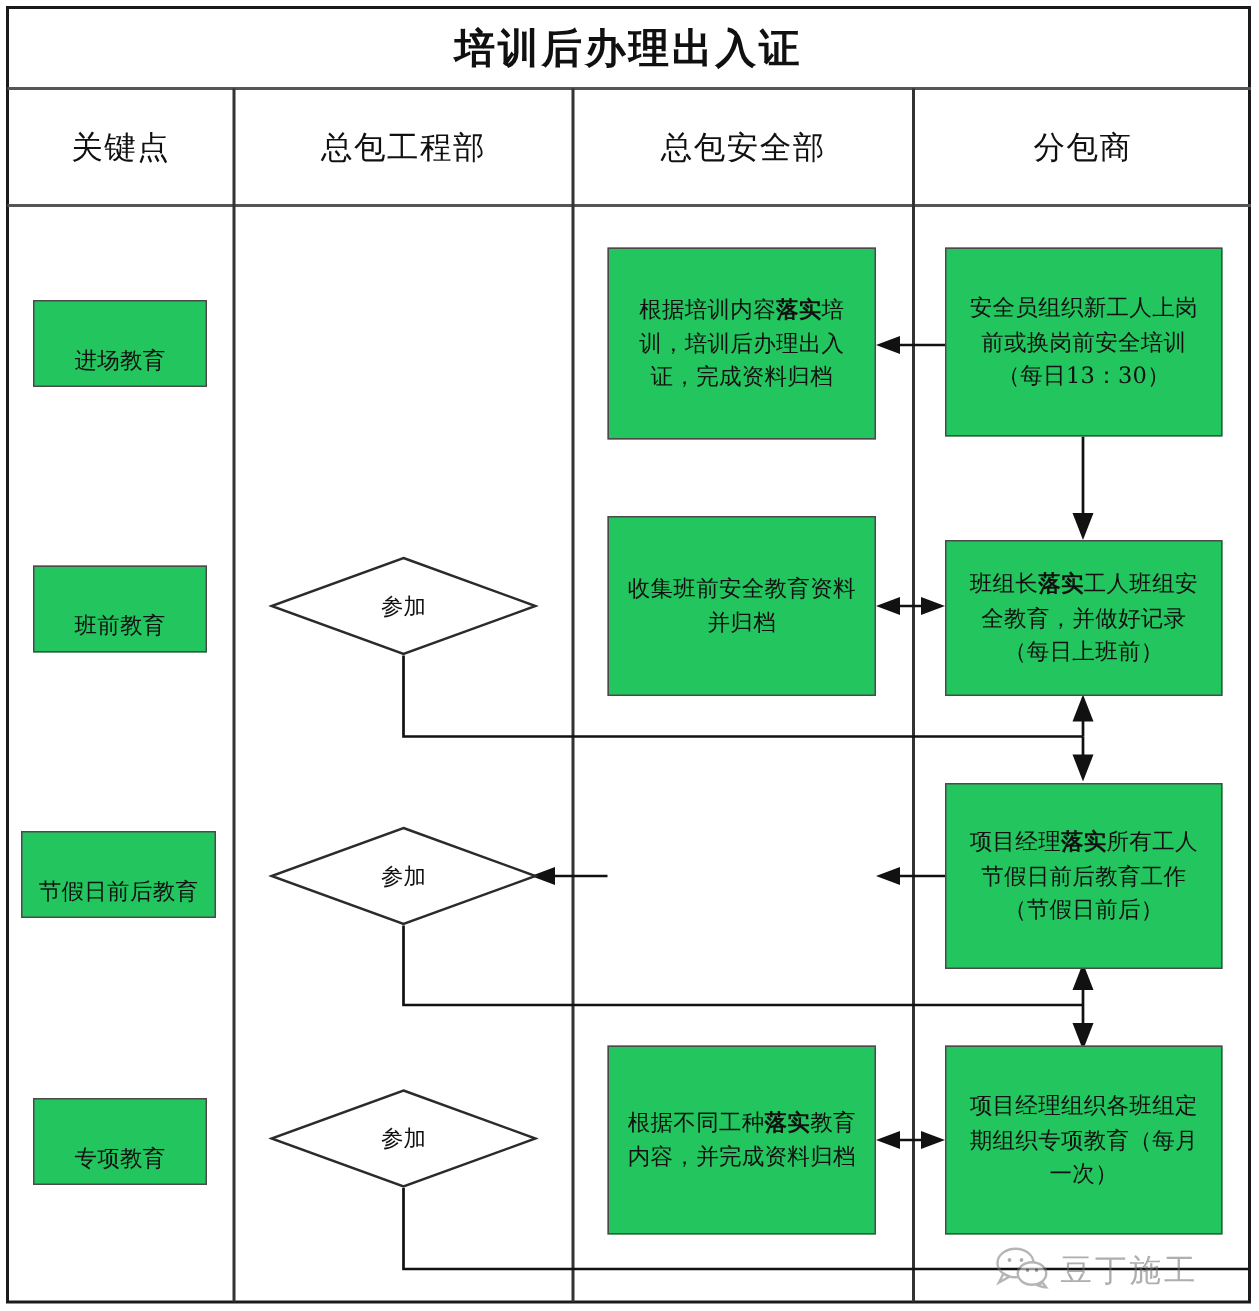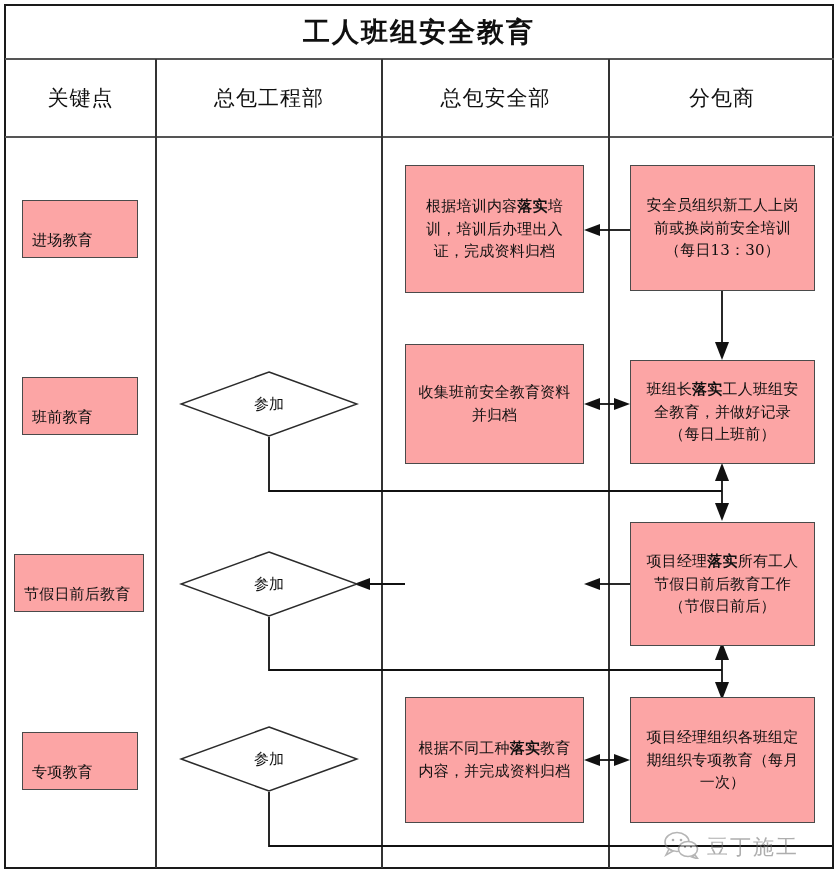--- a/index.html
+++ b/index.html
@@ -69,23 +69,24 @@
     color: #101010;
     letter-spacing: 1px;
     font-family: "DejaVu Serif", "Liberation Serif", serif;
   }
 
   
   .node {
     position: absolute;
     box-sizing: border-box;
     border: 1.6px solid #4a4a4a;
-    background: #fca5a5;
-    display: flex;
-    align-items: center;
+    background: #22c55e;
+    display: flex;
+    align-items: center;
+    justify-content: center;
     text-align: center;
     padding: 4px 9px;
     color: #111111;
     font-family: "DejaVu Serif", "Liberation Serif", serif;
   }
   .node .txt {
     font-size: 15px;
     line-height: 1.52;
     letter-spacing: 0.2px;
   }
@@ -145,21 +146,21 @@
     white-space: nowrap;
   }
 </style>
 </head>
 <body>
 
 <div id="chart-root">
 
   <div class="outer-frame"></div>
 
-  <div class="title">工人班组安全教育</div>
+  <div class="title">培训后办理出入证</div>
 
   <div class="hrule" style="left:5px;  top:58px;  width:829px;"></div>
   <div class="hrule" style="left:5px;  top:136px; width:829px;"></div>
 
   <div class="vrule" style="left:155px; top:59px;  height:809px;"></div>
   <div class="vrule" style="left:381px; top:59px;  height:809px;"></div>
   <div class="vrule" style="left:608px; top:59px;  height:809px;"></div>
 
   <div class="hdr" style="left:6px;   width:149px;">关键点</div>
   <div class="hdr" style="left:157px; width:224px;">总包工程部</div>

